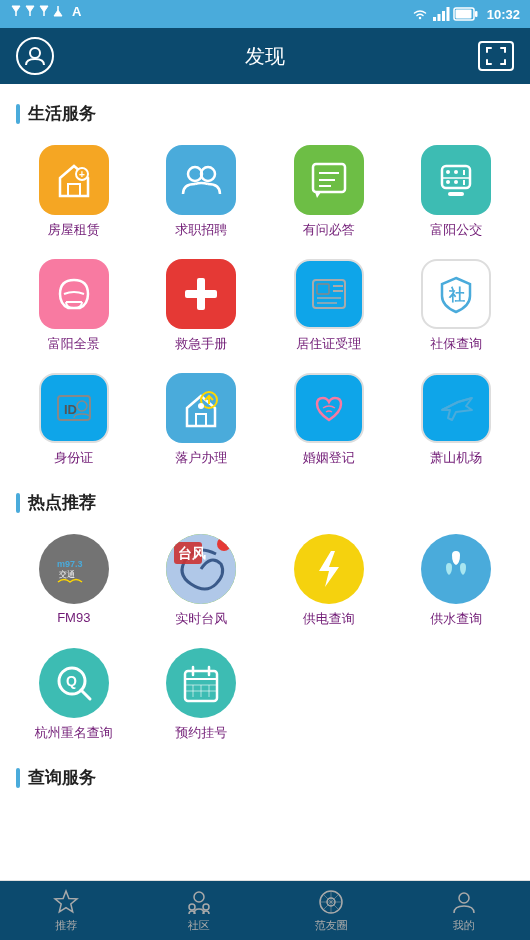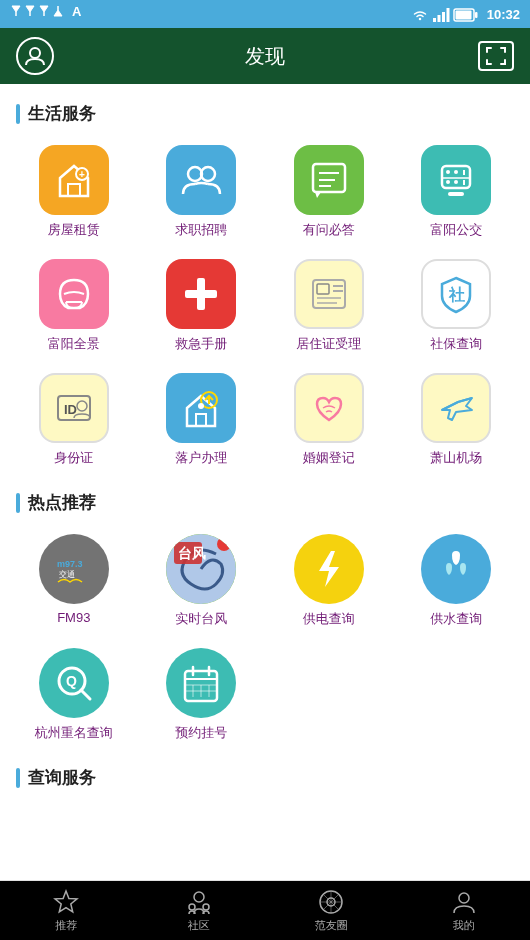--- a/index.html
+++ b/index.html
@@ -27,27 +27,27 @@
     .status-bar-left {
       position: absolute;
       left: 8px;
       top: 4px;
       display: flex;
       gap: 4px;
       align-items: center;
     }
     .status-icons {
       display: flex;
-      align-items: flex-end;
+      align-items: center;
       gap: 5px;
     }
 
     
     .header {
-      background: #14532d;
+      background: #0c4a6e;
       height: 56px;
       display: flex;
       align-items: center;
       justify-content: center;
       position: relative;
     }
     .header-title {
       color: white;
       font-size: 20px;
       font-weight: 500;
@@ -135,35 +135,35 @@
       text-align: center;
     }
 
     
     .bg-orange { background: #F5A623; }
     .bg-blue { background: #4AABDB; }
     .bg-green { background: #6DBE45; }
     .bg-teal { background: #3DBCB3; }
     .bg-pink { background: #F87AA1; }
     .bg-red { background: #E53935; }
-    .bg-white-border { background: #fef9c3; border: 2px solid #ddd; }
+    .bg-white-border { background: #0ea5e9; border: 2px solid #ddd; }
     .bg-shield { background: white; border: 2px solid #ddd; }
     .bg-dark-blue { background: #737373; }
     .bg-light-blue { background: #4AABDB; }
     .bg-yellow { background: #F5D20E; }
     .bg-teal-circle { background: #3DBCB3; }
     .bg-blue-calendar { background: #3DBCB3; }
 
     
     .bottom-nav {
       position: absolute;
       bottom: 0;
       width: 530px;
       height: 60px;
-      background: #000000;
+      background: #0c4a6e;
       border-top: 1px solid #e0e0e0;
       display: flex;
       align-items: center;
     }
     .nav-item {
       flex: 1;
       display: flex;
       flex-direction: column;
       align-items: center;
       justify-content: center;

